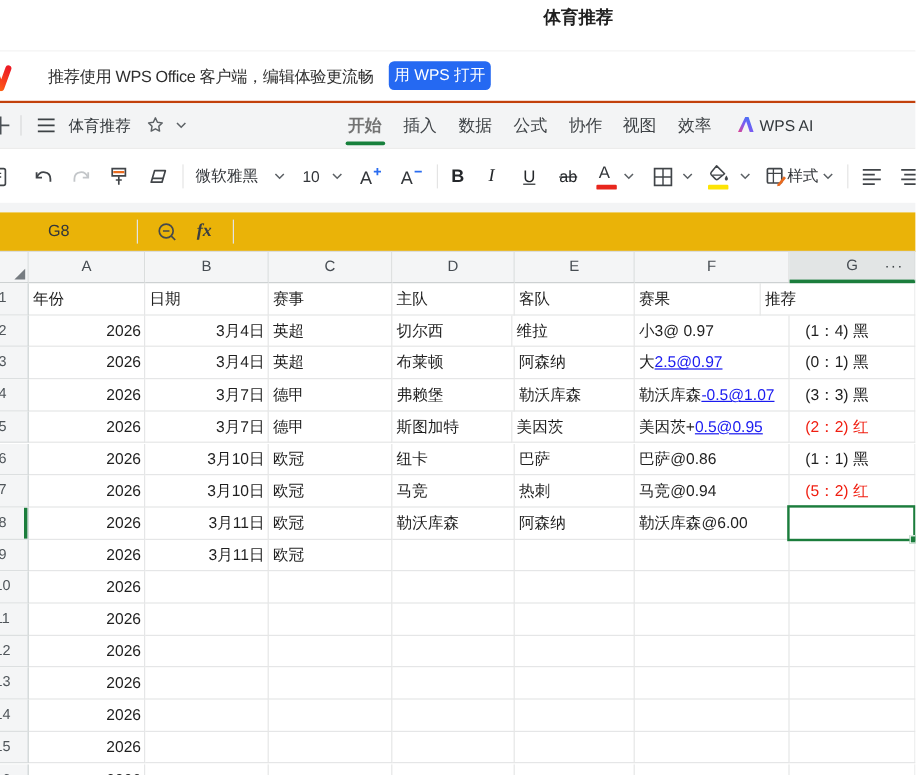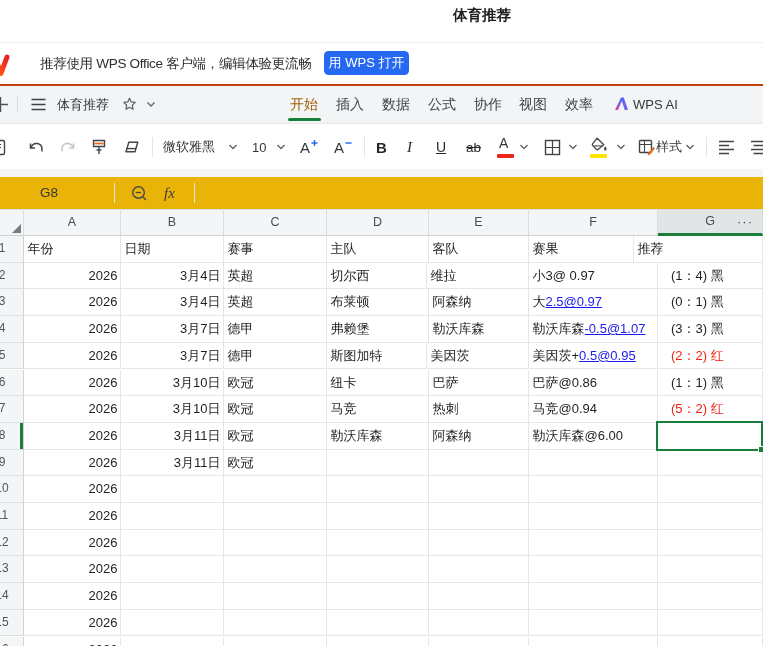--- a/index.html
+++ b/index.html
@@ -28,21 +28,21 @@
 .tb-it{top:0;height:46px;display:flex;align-items:center}
 .tb-divider{top:13px;width:1px;height:20px;background:#e4e4e4}
 .tb-chevron{top:0;height:46px;display:flex;align-items:center}
 .tb-txt{font-size:13px;color:#33363a;white-space:nowrap}
 .swatch{height:4px;border-radius:1px}
 
 #graystrip{left:0;top:169px;width:763px;height:8px;background:#f3f4f5}
 #formulabar{left:0;top:177px;width:763px;height:33px;background:#eab308;border-bottom:1px solid #dcdddd}
 #name-box{left:40px;top:0;height:32px;line-height:32px;font-size:13.5px;color:#33363a}
 .fb-divider{top:6px;width:1px;height:20px;background:#e2e3e4}
-#fx-label{left:164px;top:0;height:32px;line-height:32px;font-family:"Liberation Serif","DejaVu Serif",serif;font-style:italic;font-weight:400;font-size:15px;color:#3a3e42}
+#fx-label{left:164px;top:0;height:32px;line-height:32px;font-family:"Liberation Serif","DejaVu Serif",serif;font-style:italic;font-weight:700;font-size:15px;color:#3a3e42}
 
 #sheet{left:0;top:210px;width:763px;height:436px;overflow:hidden;background:#fff}
 .srow{position:absolute;left:0;width:763px;display:flex}
 .c{height:100%;border-right:1px solid #e5e6e7;border-bottom:1px solid #e5e6e7;overflow:hidden;white-space:nowrap;font-size:13px;line-height:25.5px}
 .colhead{background:#f4f5f6;border-right:1px solid #dadddd;border-bottom:1px solid #cdd1d2;color:#464c52;font-size:12.5px;text-align:center;line-height:25px;position:relative}
 .colhead.sel{background:#e2e5e5;border-bottom:3px solid #1b7d3c;line-height:23px}
 .rowhead{background:#f4f5f6;border-right:1px solid #ced3d4;border-bottom:1px solid #dcdfe0;position:relative;color:#4f555a;font-size:12px}
 .rowhead .num{position:absolute;left:-22px;width:48px;text-align:center;line-height:25.5px}
 .rowhead.selrow::after{content:"";position:absolute;right:0;top:0;bottom:0;width:3px;background:#1b7d3c}
 .al{padding-left:3.5px;text-align:left}
@@ -94,21 +94,21 @@
   <div class="abs mb-it" style="left:122px">
     <svg width="15" height="37" viewBox="0 0 15 37">
         <path d="M7.5 12.2 L9.2 15.9 L13.2 16.4 L10.3 19.2 L11 23.2 L7.5 21.3 L4 23.2 L4.7 19.2 L1.8 16.4 L5.8 15.9 Z" fill="none" stroke="#5c6165" stroke-width="1.2" stroke-linejoin="round"></path>
       </svg>
   </div>
   <div class="abs mb-it" style="left:145px">
     <svg width="12" height="37" viewBox="0 0 12 37">
         <path d="M2.5 16.5 L6 20 L9.5 16.5" fill="none" stroke="#5c6165" stroke-width="1.3"></path>
       </svg>
   </div>
-  <div class="abs mb-it tab" id="tab-0" style="left: 290px; color: #a16207;">开始</div>
+  <div class="abs mb-it tab" id="tab-0" style="left: 290px; color: #737373; font-weight: bold;">开始</div>
   <div class="abs mb-it tab" id="tab-1" style="left:336px">插入</div>
   <div class="abs mb-it tab" id="tab-2" style="left:382px">数据</div>
   <div class="abs mb-it tab" id="tab-3" style="left:428px">公式</div>
   <div class="abs mb-it tab" id="tab-4" style="left:474px">协作</div>
   <div class="abs mb-it tab" id="tab-5" style="left:519px">视图</div>
   <div class="abs mb-it tab" id="tab-6" style="left:565px">效率</div>
   <div class="abs" id="tab-underline" style="background: rgb(23, 128, 60);"></div>
   <div class="abs mb-it" style="left:613px">
     <svg width="16" height="37" viewBox="0 0 16 37">
       <defs>

